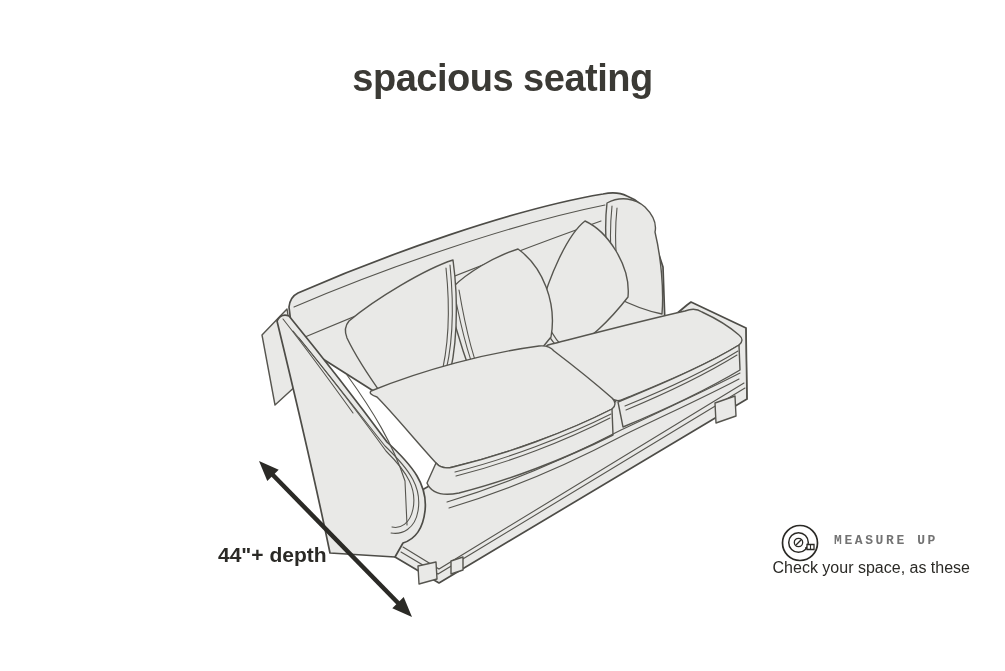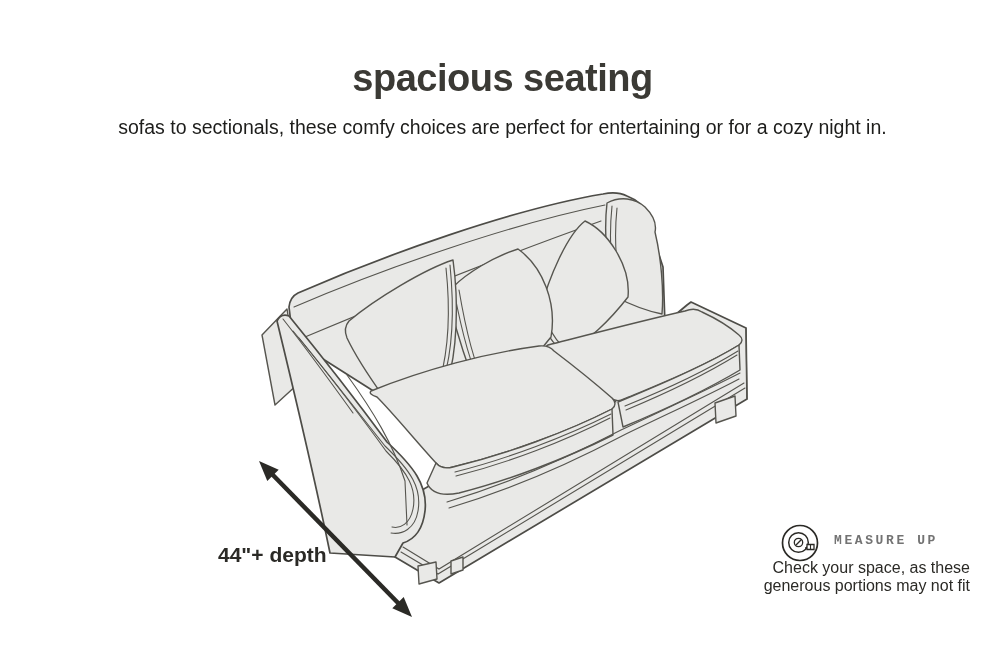--- a/index.html
+++ b/index.html
@@ -41,21 +41,20 @@
   .flb {fill:#e9e9e7;stroke:#4d4c47;stroke-width:1.7;stroke-linejoin:round;}
 </style>
 </head>
 <body>
 
 <div id="stage">
 
   <div class="title">spacious seating</div>
 
   <div class="intro">
-    <div>sofas to sectionals, these comfy choices are perfect for entertaining or for a cozy night in.</div>
   </div>
 
   <svg class="sofa-svg" viewBox="0 0 540 450" aria-hidden="true">
 
     <path class="flb" d="M 58,155 L 54,122 Q 55,112 63,108
          C 150,70 278,24 368,9
          Q 382,6 392,11 Q 407,17 410,27
          L 428,82 L 430,140
          C 370,150 260,172 140,207 Z"></path>
 
@@ -165,16 +164,15 @@
     <circle cx="18.5" cy="19.5" r="9.8" fill="#ffffff" stroke="#2b2a26" stroke-width="1.5"></circle>
     <circle cx="18.5" cy="19.5" r="4.2" fill="none" stroke="#2b2a26" stroke-width="1.3"></circle>
     <line x1="21.2" y1="16.8" x2="15.8" y2="22.2" stroke="#2b2a26" stroke-width="1.3"></line>
     <path d="M 27,21.5 L 34,21.5 L 34,26.5 L 27,26.5 Z" fill="#ffffff" stroke="#2b2a26" stroke-width="1.3"></path>
     <line x1="30.5" y1="21.5" x2="30.5" y2="26.5" stroke="#2b2a26" stroke-width="1.1"></line>
     <line x1="25" y1="25" x2="27" y2="25" stroke="#2b2a26" stroke-width="1.3"></line>
   </svg>
   <div class="mu-title">MEASURE UP</div>
   <div class="mu-note">
     <div>Check your space, as these</div>
-    <div>generous portions may not fit</div>
   </div>
 
 </div>
 
 </body></html>

